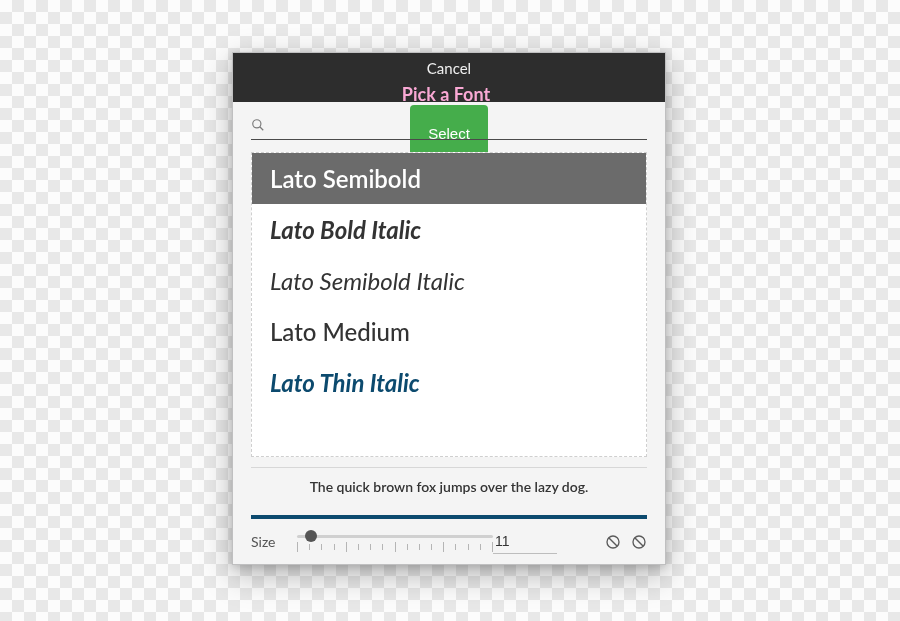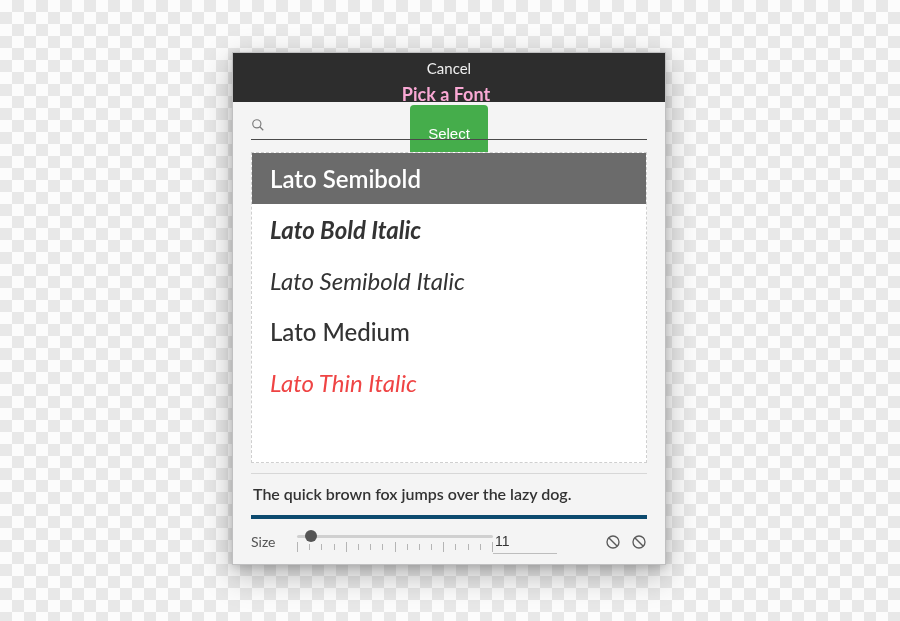--- a/index.html
+++ b/index.html
@@ -122,30 +122,31 @@
     background: #ffffff;
   }
   .font-item.selected {
     background: #6b6b6b;
     color: #ffffff;
   }
   .font-item.semibold { font-weight: 600; }
   .font-item.bold-italic { font-weight: 700; font-style: italic; }
   .font-item.semibold-italic { font-weight: 400; font-style: italic; }
   .font-item.medium { font-weight: 500; }
-  .font-item.thin-italic { font-weight: 400; font-style: italic; color: #ef4444; }
+  .font-item.thin-italic { font-weight: 700; font-style: italic; color: #0c4a6e; }
 
   
   .preview {
     border-top: 1px solid #d7d7d7;
-    margin: 10px 18px 4px 18px;
+    margin: 10px 18px 12px 18px;
     padding: 10px 2px 8px 2px;
-    font-size: 16px;
+    font-size: 14px;
     font-weight: 600;
     color: #333;
+    text-align: center;
   }
 
   
   .size-row {
     border-top: 4px solid #0c4a6e;
     margin: 0 18px;
     padding: 10px 0 10px 0;
     display: flex;
     align-items: center;
   }

